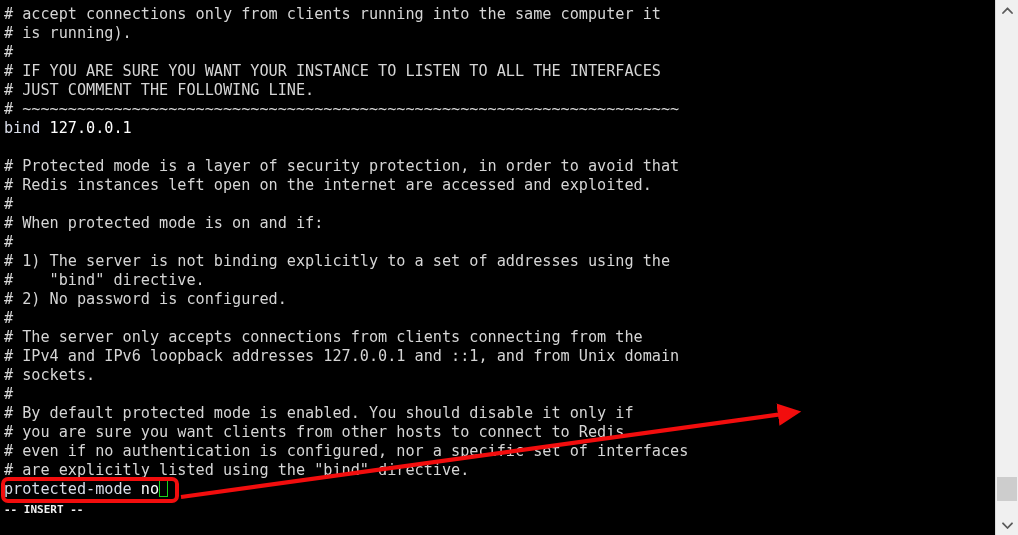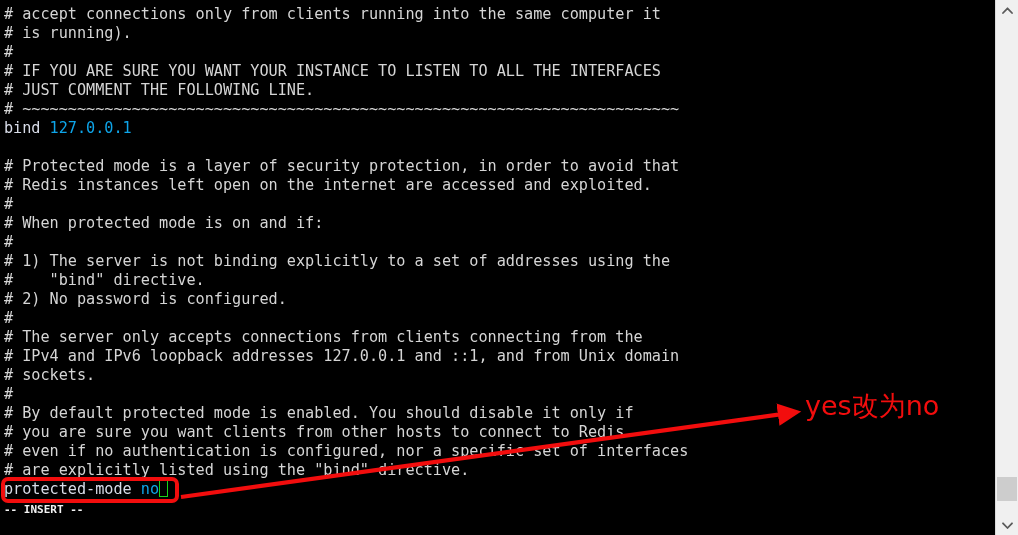--- a/index.html
+++ b/index.html
@@ -36,21 +36,21 @@
     white-space: pre;
     font-family: "DejaVu Sans Mono", "Liberation Mono", monospace;
     font-size: 15.2px;
     line-height: 19px;
     letter-spacing: -0.02px;
     color: #d8d8d8;
   }
   .ln { display: block; height: 19px; }
   .cmt   { color: #d5d5d5; }
   .key   { color: #d8dce8; }
-  .val   { color: #0ea5e9; text-align: right; }
+  .val   { color: #ffffff; text-align: right; }
   .blank { color: transparent; }
 
   
   #statusline {
     position: absolute;
     left: 4px;
     top: 500px;
     font-family: "DejaVu Sans Mono", "Liberation Mono", monospace;
     font-size: 11px;
     line-height: 19px;
@@ -162,21 +162,20 @@
 
     <svg id="arrow-svg" width="1018" height="535" style="position:absolute;left:0;top:0;">
       <defs>
         <marker id="ah" markerWidth="6" markerHeight="6" refX="2.2" refY="3" orient="auto" markerUnits="strokeWidth">
           <path d="M0,0.3 L5.6,3 L0,5.7 z" fill="#f20d0d"></path>
         </marker>
       </defs>
       <line id="arrow-line" x1="181" y1="497" x2="787.0938637815083" y2="413.36691814703215" stroke="#f20d0d" stroke-width="4.2" marker-end="url(#ah)"></line>
     </svg>
 
-    <div id="annot-text" style="color: rgb(242, 13, 13);">yes改为no</div>
   </div>
 
   <div id="scrollbar">
     <div class="sb-arrow" id="sb-up">
       <svg class="sb-chevron" viewBox="0 0 11 7">
         <path d="M1,6 L5.5,1.3 L10,6" fill="none" stroke="#5a5a5a" stroke-width="1.8" stroke-linecap="round" stroke-linejoin="round"></path>
       </svg>
     </div>
     <div id="sb-track"></div>
     <div id="sb-thumb"></div>

